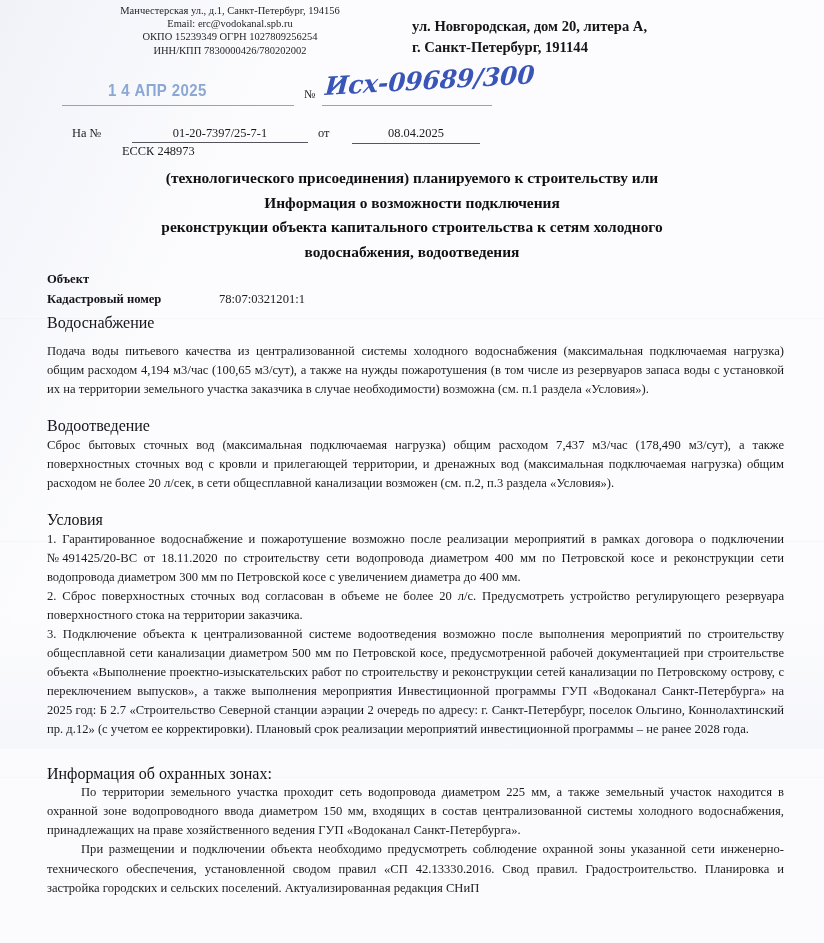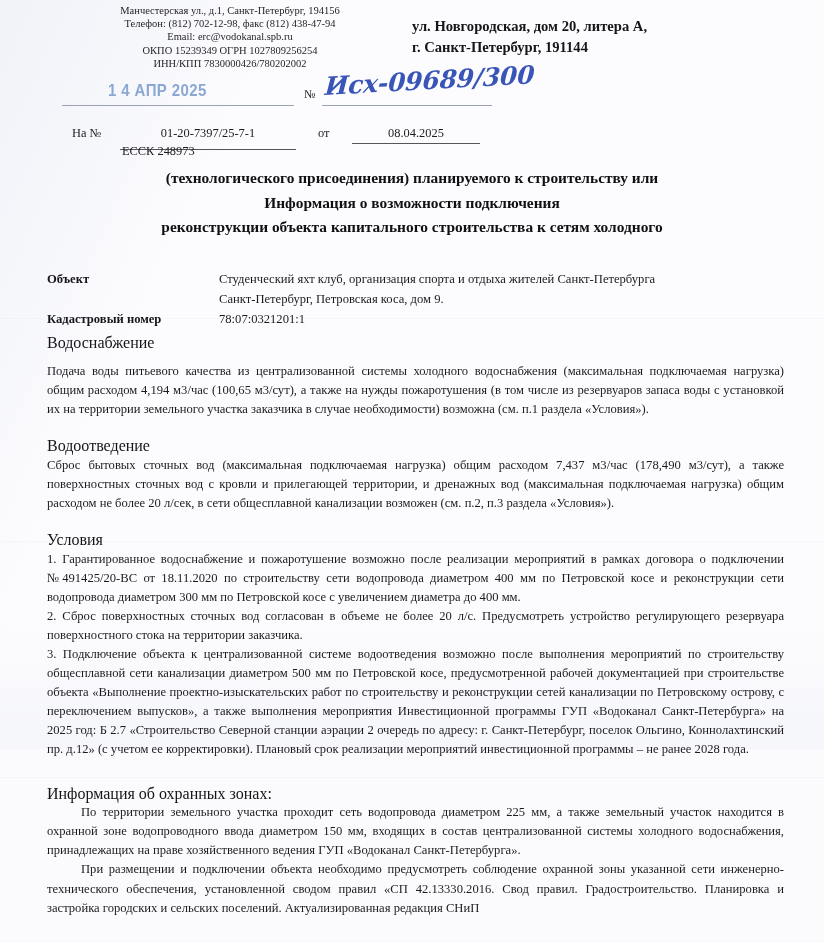--- a/index.html
+++ b/index.html
@@ -118,24 +118,24 @@
   
   .ref-row {
     position: absolute;
     top: 126px;
     left: 56px;
     width: 420px;
     font-size: 12.4px;
   }
   .ref-row .lbl-na { position: absolute; left: 16px; top: 0; }
   .ref-row .val-ref {
-    position: absolute; left: 64px; top: 0;
+    position: absolute; left: 76px; top: 0;
     width: 176px; text-align: center;
     border-bottom: 1px solid #55555e;
-    padding-bottom: 8px;
+    padding-bottom: 1px;
   }
   .ref-row .lbl-ot { position: absolute; left: 262px; top: 0; }
   .ref-row .val-date {
     position: absolute; left: 296px; top: 0;
     width: 128px; text-align: center;
     border-bottom: 1px solid #55555e;
     padding-bottom: 2px;
   }
   .ref-row .val-essk {
     position: absolute; left: 66px; top: 18px;
@@ -200,21 +200,20 @@
 
   .spacer-vs { height: 4px; }
 </style>
 </head>
 <body>
 
 <div class="page">
 
   <div class="letterhead">
     <div>Манчестерская ул., д.1, Санкт-Петербург, 194156</div>
-    <div>Телефон: (812) 702-12-98, факс (812) 438-47-94</div>
     <div>Email: erc@vodokanal.spb.ru</div>
     <div class="req">ОКПО 15239349 ОГРН 1027809256254</div>
     <div>ИНН/КПП 7830000426/780202002</div>
   </div>
 
   <div class="address-block">
     <div>ул. Новгородская,  дом 20, литера А,</div>
     <div>г. Санкт-Петербург, 191144</div>
   </div>
 
@@ -231,30 +230,27 @@
     <span class="val-ref">01-20-7397/25-7-1</span>
     <span class="lbl-ot">от</span>
     <span class="val-date">08.04.2025</span>
     <span class="val-essk">ЕССК 248973</span>
   </div>
 
   <div class="doc-title">
     <div>(технологического присоединения) планируемого к строительству или</div>
     <div>Информация о возможности подключения</div>
     <div>реконструкции объекта капитального строительства к сетям холодного</div>
+    <div>водоснабжения, водоотведения</div>
   </div>
 
   <div class="body-area">
 
     <div class="kv">
       <div class="k">Объект</div>
-      <div class="v">
-        <div>Студенческий яхт клуб, организация спорта и отдыха жителей Санкт-Петербурга</div>
-        <div>Санкт-Петербург, Петровская коса, дом 9.</div>
-      </div>
     </div>
 
     <div class="kv">
       <div class="k">Кадастровый номер</div>
       <div class="v">78:07:0321201:1</div>
     </div>
 
     <div class="spacer-vs"></div>
 
     <h3 class="sec">Водоснабжение</h3>

